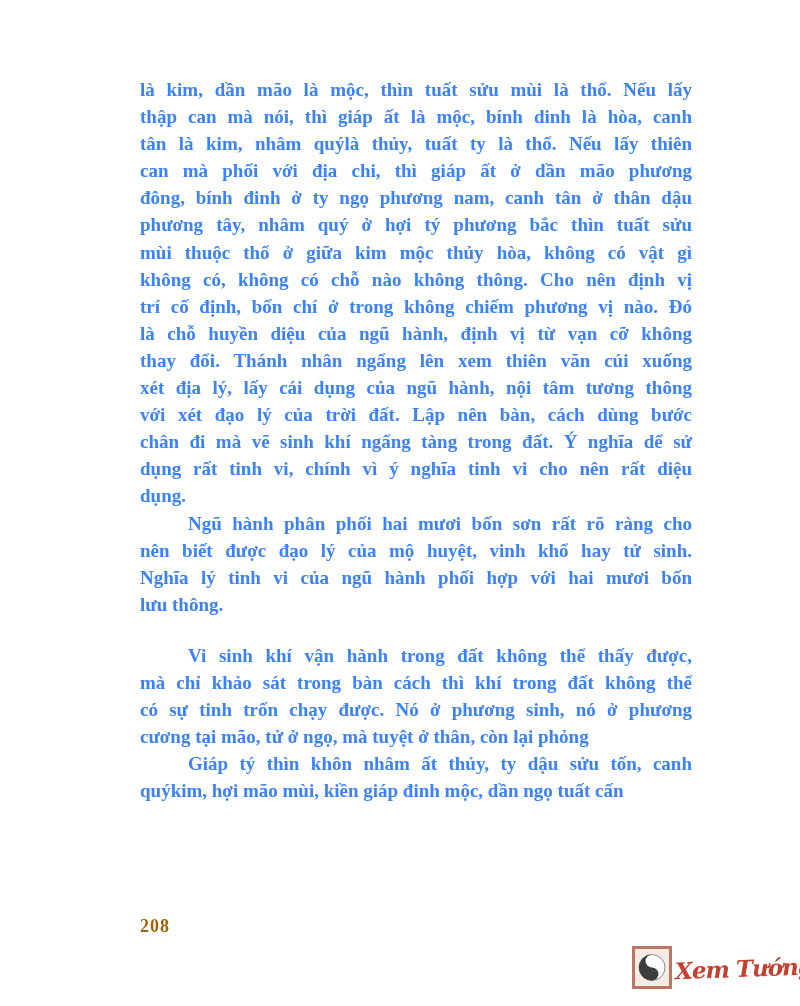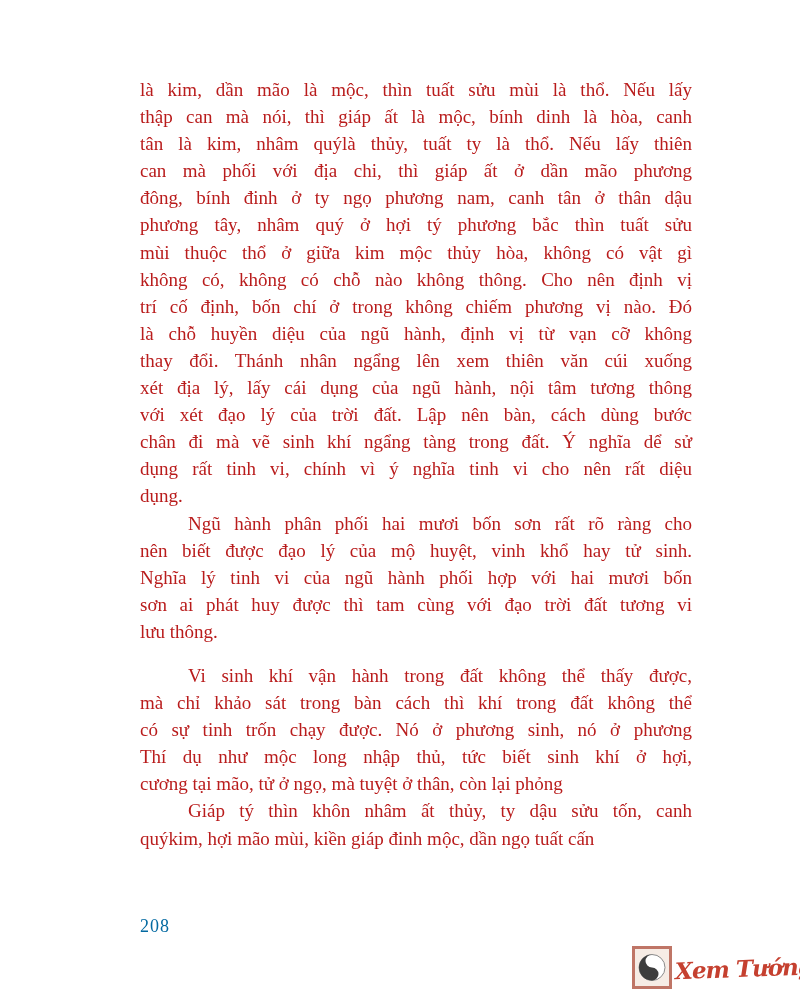--- a/index.html
+++ b/index.html
@@ -11,42 +11,42 @@
   .page {
     position: relative;
     width: 800px; height: 1006px;
     background: #ffffff;
     overflow: hidden;
   }
   .textblock {
     position: absolute;
     left: 140px; top: 76px;
     width: 552px;
-    color: #b91c1c;
+    color: #3b82f6;
     font-size: 19px;
-    font-weight: normal;
+    font-weight: bold;
     line-height: 27.1px;
   }
   .para { margin: 0; padding: 0; }
   .para + .para { margin-top: 0; }
-  .para.gap-md { margin-top: 17px; }
+  .para.gap-md { margin-top: 24px; }
   .line {
     display: block;
     text-align: justify;
     text-align-last: justify;
     white-space: normal;
   }
   .line:last-child { text-align-last: left; }
   .para.indent .line:first-child { padding-left: 48px; }
   .page-number {
     position: absolute;
     left: 140px; top: 916px;
     font-size: 18px;
-    font-weight: normal;
-    color: #0369a1;
+    font-weight: bold;
+    color: #a16207;
     letter-spacing: 1px;
   }
   .watermark {
     position: absolute;
     left: 632px; top: 946px;
     display: flex;
     align-items: center;
     gap: 3px;
   }
   .wm-logo { display: block; }
@@ -81,28 +81,26 @@
         <span class="line">xét địa lý, lấy cái dụng của ngũ hành, nội tâm tương thông</span>
         <span class="line">với xét đạo lý của trời đất. Lập nên bàn, cách dùng bước</span>
         <span class="line">chân đi mà vẽ sinh khí ngẩng tàng trong đất. Ý nghĩa dể sử</span>
         <span class="line">dụng rất tinh vi, chính vì ý nghĩa tinh vi cho nên rất diệu</span>
         <span class="line">dụng.</span>
       </p>
     <p class="para indent">
         <span class="line">Ngũ hành phân phối hai mươi bốn sơn rất rõ ràng cho</span>
         <span class="line">nên biết được đạo lý của mộ huyệt, vinh khổ hay tử sinh.</span>
         <span class="line">Nghĩa lý tinh vi của ngũ hành phối hợp với hai mươi bốn</span>
-        <span class="line">sơn ai phát huy được thì tam cùng với đạo trời đất tương vi</span>
         <span class="line">lưu thông.</span>
       </p>
     <p class="para indent gap-md">
         <span class="line">Vi sinh khí vận hành trong đất không thể thấy được,</span>
         <span class="line">mà chỉ khảo sát trong bàn cách thì khí trong đất không thể</span>
         <span class="line">có sự tinh trốn chạy được. Nó ở phương sinh, nó ở phương</span>
-        <span class="line">Thí dụ như mộc long nhập thủ, tức biết sinh khí ở hợi,</span>
         <span class="line">cương tại mão, tử ở ngọ, mà tuyệt ở thân, còn lại phỏng</span>
       </p>
     <p class="para indent">
         <span class="line">Giáp tý thìn khôn nhâm ất thủy, ty dậu sửu tốn, canh</span>
         <span class="line">quýkim, hợi mão mùi, kiền giáp đinh mộc, dần ngọ tuất cấn</span>
       </p>
   </div>
 
   <div class="page-number">208</div>
 

